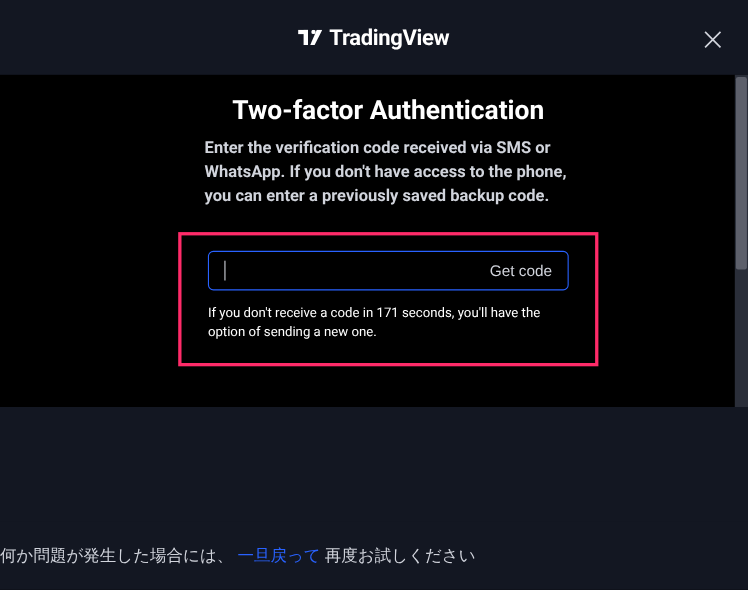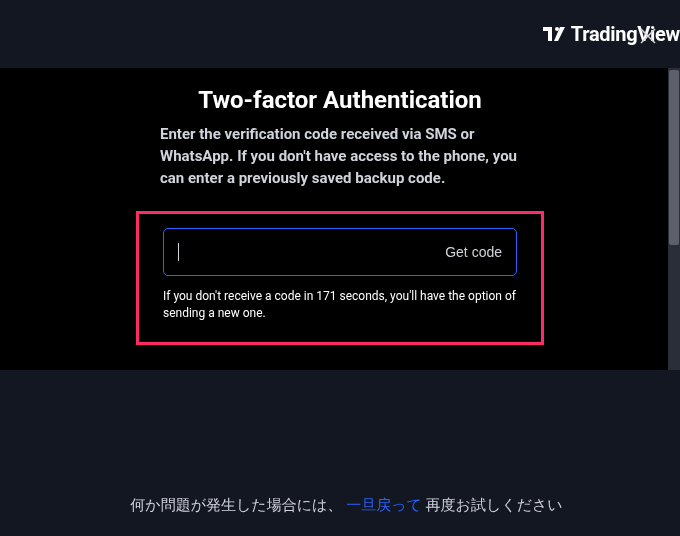--- a/index.html
+++ b/index.html
@@ -14,21 +14,21 @@
       font-family: -apple-system, BlinkMacSystemFont, 'Segoe UI', Roboto, sans-serif;
       color: #d1d4dc;
       overflow: hidden;
       position: relative;
     }
     .header {
       position: relative;
       height: 68px;
       display: flex;
       align-items: center;
-      justify-content: flex-end;
+      justify-content: center;
     }
     .logo-container {
       display: flex;
       align-items: center;
       gap: 6px;
     }
     .logo-icon {
       width: 22px;
       height: 22px;
       display: flex;
@@ -49,20 +49,21 @@
       cursor: pointer;
       display: flex;
       align-items: center;
       justify-content: center;
     }
     .content-wrapper {
       background: #000;
       height: 302px;
       position: relative;
       padding-top: 18px;
+      padding-left: 26px;
     }
     .scrollbar {
       position: absolute;
       right: 0;
       top: 0;
       width: 12px;
       height: 100%;
       background: #2a2e39;
     }
     .scrollbar-thumb {
@@ -98,21 +99,21 @@
     }
     .input-label {
       font-size: 13px;
       color: #868993;
       margin-bottom: 10px;
     }
     .input-wrapper {
       position: relative;
       border: 1.5px solid #2962ff;
       border-radius: 5px;
-      height: 48px;
+      height: 36px;
       display: flex;
       align-items: center;
       padding: 0 14px;
       margin-bottom: 12px;
     }
     .code-input {
       flex: 1;
       background: transparent;
       border: none;
       outline: none;
@@ -138,23 +139,22 @@
       color: #ffffff;
       line-height: 1.4;
     }
     .footer {
       position: absolute;
       bottom: 0;
       width: 100%;
       height: 62px;
       display: flex;
       align-items: center;
-      justify-content: center;
+      justify-content: flex-start;
       background: #131722;
-      padding-left: 13px;
     }
     .footer-text {
       font-size: 15px;
       color: #d1d4dc;
     }
     .footer-link {
       color: #2962ff;
       cursor: pointer;
     }
   </style>

